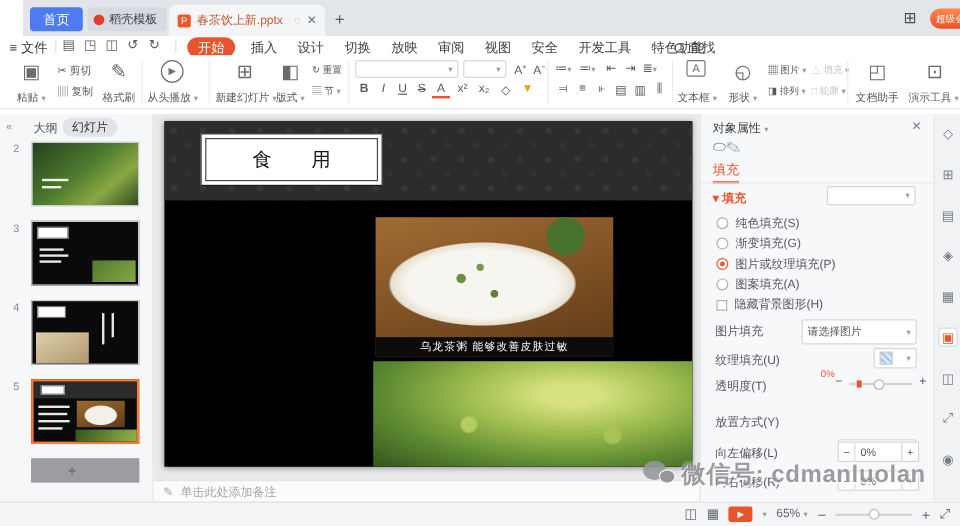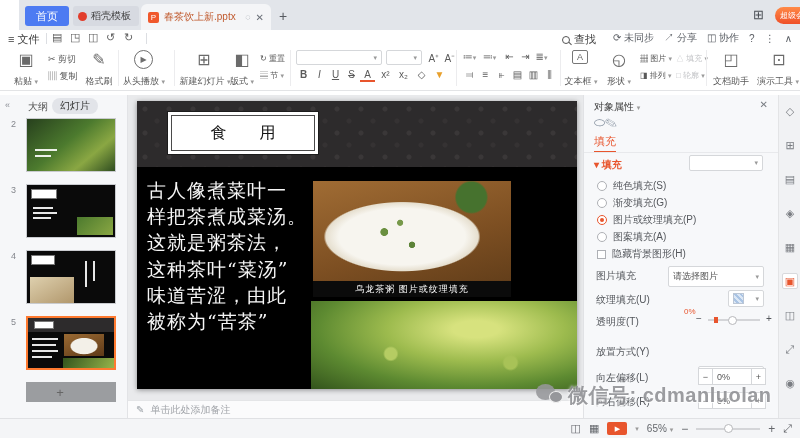--- a/index.html
+++ b/index.html
@@ -183,31 +183,35 @@
 
   <div class="abs menubar"></div>
   <div class="abs file-btn">≡ <span>文件</span></div>
   <div class="abs vline" style="left:46px"></div>
   <span class="abs quick" style="left:52px">▤</span>
   <span class="abs quick" style="left:70px">◳</span>
   <span class="abs quick" style="left:88px">◫</span>
   <span class="abs quick" style="left:106px">↺</span>
   <span class="abs quick" style="left:124px">↻</span>
   <div class="abs vline" style="left:146px"></div>
+  <div class="abs menu-tabs">
+    <span class="mtab active">开始</span>
+    <span class="mtab">插入</span>
+    <span class="mtab">设计</span>
+    <span class="mtab">切换</span>
+    <span class="mtab">放映</span>
+    <span class="mtab">审阅</span>
+    <span class="mtab">视图</span>
+    <span class="mtab">安全</span>
+    <span class="mtab">开发工具</span>
+    <span class="mtab">特色功能</span>
+  </div>
   <div class="abs search-box">
     <span class="mag"></span>
     <span>查找</span>
-  </div>
-  <div class="abs menu-right">
-    <span>⟳ <span>未同步</span></span>
-    <span>↗ <span>分享</span></span>
-    <span>◫ <span>协作</span></span>
-    <span>?</span>
-    <span>⋮</span>
-    <span>∧</span>
   </div>
 
   <div class="abs toolbar"></div>
   <div class="abs bigicon" style="left:12px; top:50px; width:28px;">▣</div>
   <div class="abs tlabel" style="left:8px; top:75px; width:36px;"><span>粘贴</span> <span class="drop">▾</span></div>
   <div class="abs smallitem" style="left:48px; top:53px;">✂ <span>剪切</span></div>
   <div class="abs smallitem" style="left:48px; top:70px;">▥ <span>复制</span></div>
   <div class="abs bigicon" style="left:86px; top:50px; width:26px;">✎</div>
   <div class="abs tlabel" style="left:82px; top:75px; width:34px;">格式刷</div>
   <div class="abs gdiv" style="left:118px"></div>
@@ -316,28 +320,22 @@
     <div class="abs thumb" style="top:287px; height:20px; background:#9b9da0; border-color:#9b9da0;"></div>
     <div class="abs addslide">+</div>
   </div>
 
   <div class="abs canvas">
     <div class="abs slide">
       <div class="abs slide-band"></div>
       <div class="abs title-box">
         <span class="title-text">食 用</span>
       </div>
-      <div class="abs slide-body">古人像煮菜叶一
-样把茶煮成菜汤。
-这就是粥茶法，
-这种茶叶“菜汤”
-味道苦涩，由此
-被称为“苦茶”</div>
       <div class="abs porridge">
-        <div class="abs caption">乌龙茶粥 图片或纹理填充</div>
+        <div class="abs caption">乌龙茶粥 能够改善皮肤过敏</div>
       </div>
       <div class="abs tea"></div>
     </div>
   </div>
 
   <div class="abs notesbar">
     <span class="notes-icon">✎</span>
     <span class="notes-text">单击此处添加备注</span>
   </div>
 

